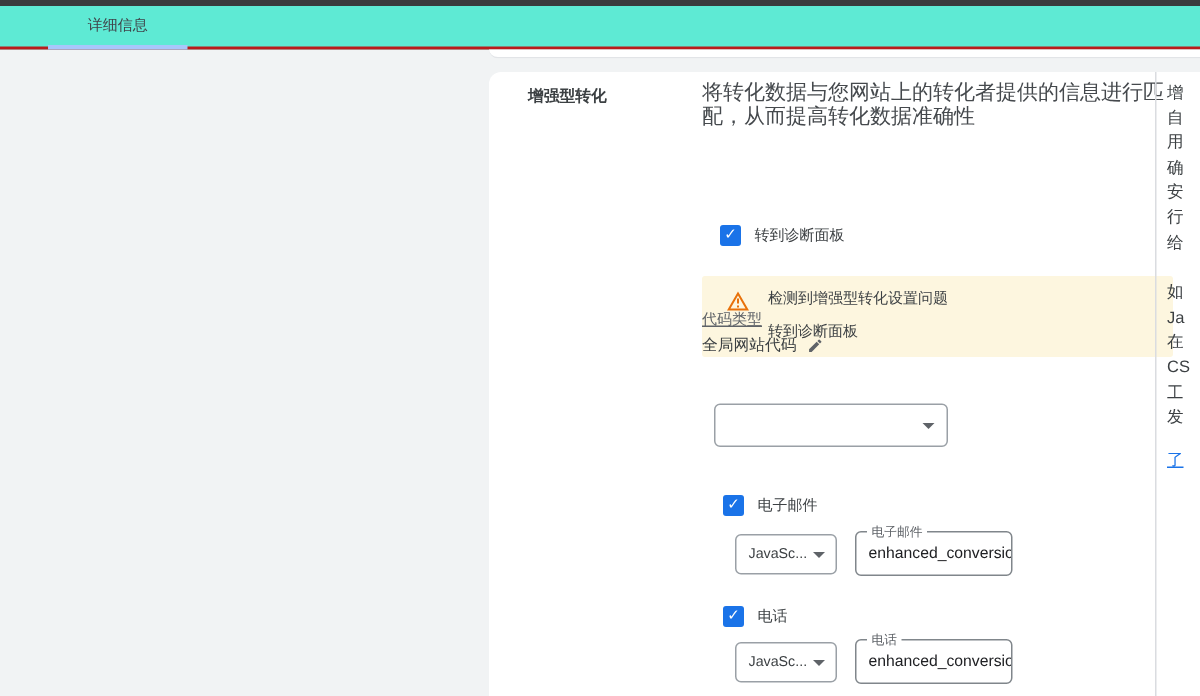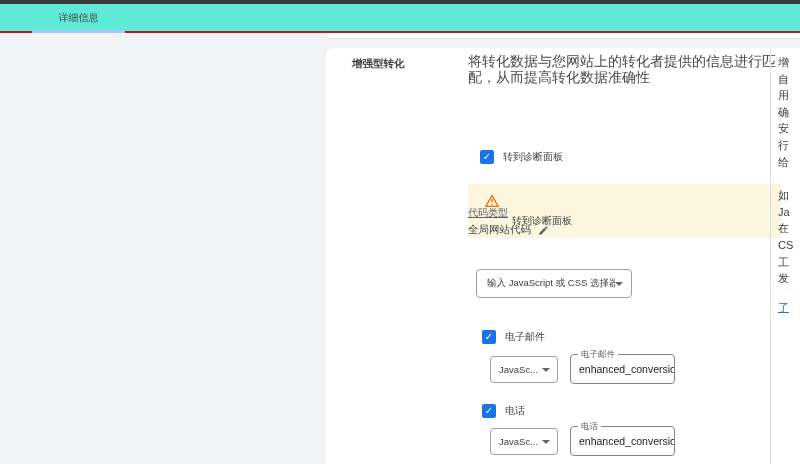--- a/index.html
+++ b/index.html
@@ -123,37 +123,37 @@
     <span class="cb">✓</span>
     <span class="cb-label">转到诊断面板</span>
   </div>
 
   <div class="abs warnbox">
     <span class="warn-icon">
       <svg width="16" height="16" viewBox="0 0 24 24">
         <path fill="#e8710a" d="M12 5.99L19.53 19H4.47L12 5.99M12 2L1 21h22L12 2zm1 14h-2v2h2v-2zm0-7h-2v5h2v-5z"></path>
       </svg>
     </span>
+    <span class="warn-msg">检测到增强型转化设置问题</span>
     <span class="warn-action">转到诊断面板</span>
   </div>
 
   <div class="abs lbl-gray tagtype-label">代码类型</div>
 
   <div class="abs tagtype-row">
     <span class="tagtype-value">全局网站代码</span>
     <span class="pencil">
       <svg width="11" height="11" viewBox="0 0 24 24">
         <path fill="#5f6368" d="M3 17.25V21h3.75L17.81 9.94l-3.75-3.75L3 17.25zM20.71 7.04c.39-.39.39-1.02 0-1.41l-2.34-2.34a.996.996 0 0 0-1.41 0l-1.83 1.83 3.75 3.75 1.83-1.83z"></path>
       </svg>
     </span>
   </div>
 
 
   <div class="abs dd method-dd">
-    <span class="dd-text">输入 JavaScript 或 CSS 选择器</span>
     <span class="caret"></span>
   </div>
 
 
   <div class="abs cbrow field-group-cb">
     <span class="cb">✓</span>
     <span class="cb-label">电子邮件</span>
   </div>
 
   <div class="abs dd src-dd email-src">

